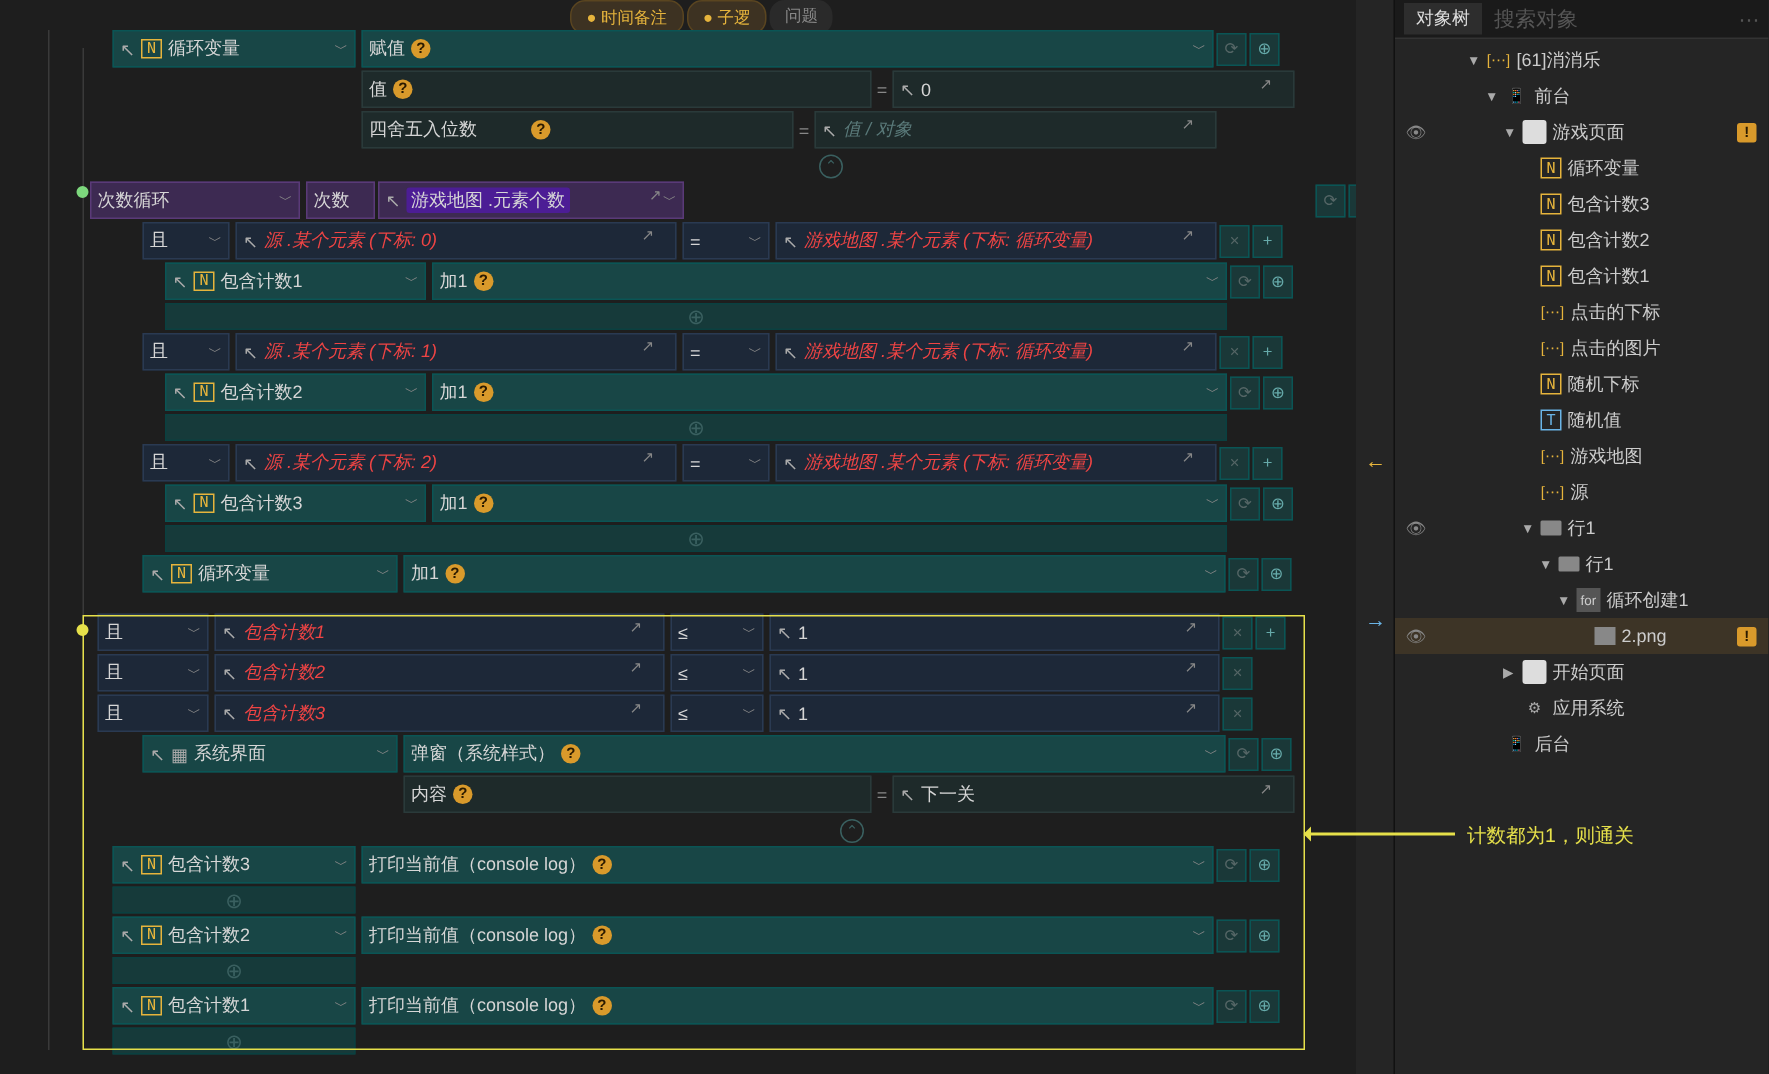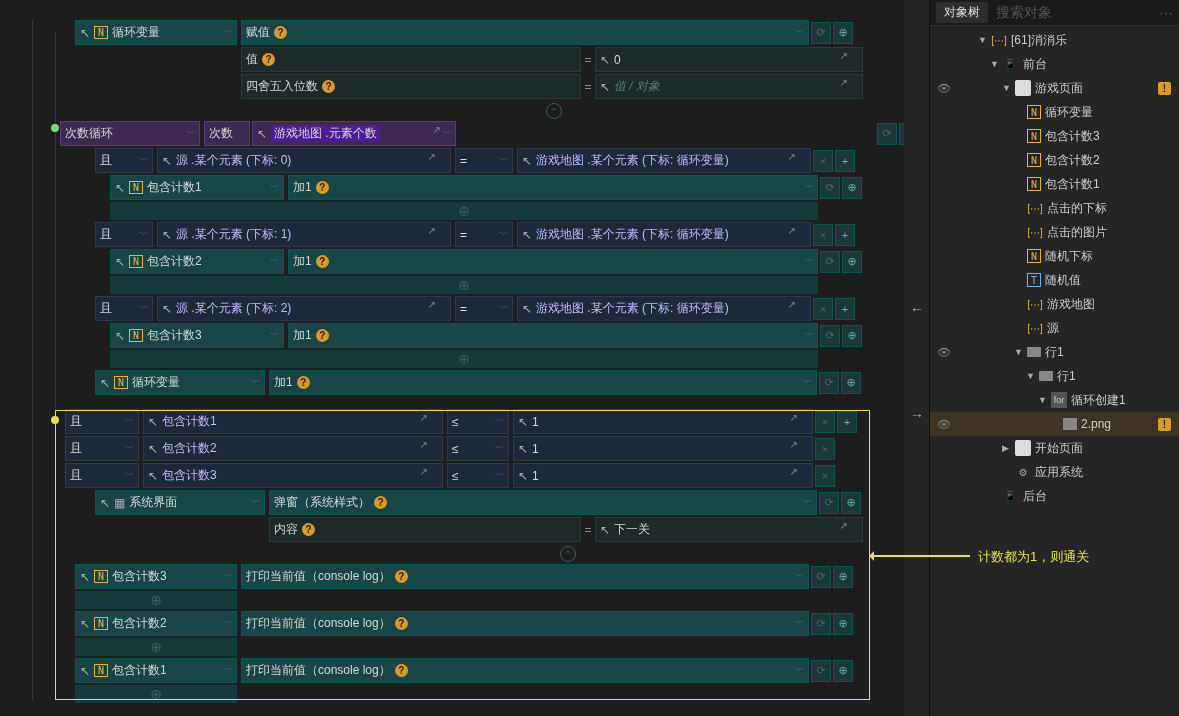--- a/index.html
+++ b/index.html
@@ -22,21 +22,21 @@
 .cursor { width:12px; color:#aaa; margin-right:2px; }
 .nbox { color:#e6b43c; border:1px solid #e6b43c; padding:0 3px; font-size:10px; margin-right:4px; font-family:monospace; }
 .drop { margin-left:auto; color:#888; font-size:9px; }
 .qmark { background:#d99a2b; color:#2a1a00; border-radius:50%; width:13px; height:13px; display:inline-flex; align-items:center; justify-content:center; font-size:10px; font-weight:bold; margin-left:4px; }
 .eq { width:14px; text-align:center; color:#888; }
 .ibtn { width:20px; height:22px; background:#1a3838; border:1px solid #0a5555; display:inline-flex; align-items:center; justify-content:center; color:#566; margin-left:2px; font-size:11px; }
 .ibtn.plus { color:#6aa; }
 .addrow { height:18px; background:#163a3a; display:flex; align-items:center; justify-content:center; color:#3a6060; font-size:14px; border:1px solid #0a4040; margin-bottom:2px; }
 .arrow { position:absolute; top:2px; right:14px; font-size:10px; color:#888; }
 .token { background:#4c1d95; padding:0 3px; border-radius:2px; }
-.ora { color:#c4b5fd; }
+.ora { color:#ef4444;font-style:italic; }
 .collapse { width:16px; height:16px; border-radius:50%; border:1px solid #3a6060; color:#3a6060; display:inline-flex; align-items:center; justify-content:center; font-size:10px; margin:2px auto; }
 
 
 .tree { position:absolute; border-left:1px solid #3a3a3a; }
 .node { position:absolute; width:8px; height:8px; border-radius:50%; background:#1e1e1e; border:2px solid #666; }
 .node.g { border-color:#7dd87d; background:#7dd87d; }
 .node.y { border-color:#e6e04a; background:#e6e04a; }
 
 
 .hl { position:absolute; border:1px solid #e6e04a; pointer-events:none; }
@@ -69,20 +69,25 @@
 .sideicons { position:absolute; left:-26px; top:0; width:26px; background:#252525; height:100%; border-right:1px solid #111; }
 .sicon { width:26px; height:26px; display:flex; align-items:center; justify-content:center; color:#666; font-size:14px; }
 .sicon.y { color:#e6b43c; }
 </style>
 </head>
 <body>
 
 <div class="main">
 <div class="canvas">
 
+<div class="toptabs">
+  <span class="ttab act">● <span>时间备注</span></span>
+  <span class="ttab act">● <span>子逻</span></span>
+  <span class="ttab"><span>问题</span></span>
+</div>
 
 <div style="position:relative; margin-top:20px;">
 
 <div class="tree" style="left:22px; top:0; height:680px;"></div>
 <div class="tree" style="left:45px; top:12px; height:664px;"></div>
 <div class="node g" style="left:41px; top:104px;"></div>
 <div class="node y" style="left:41px; top:396px;"></div>
 
 <div class="row" style="margin-left:65px;">
   <div class="blk" style="width:162px;">
@@ -107,21 +112,21 @@
   </div>
   <span class="eq">=</span>
   <div class="blk dark" style="width:268px;">
     <span class="cursor">↖</span>
     <span>0</span>
     <span class="arrow">↗</span>
   </div>
 </div>
 
 <div class="row" style="margin-left:231px;">
-  <div class="blk dark" style="width:340px;">
+  <div class="blk dark" style="width:288px;gap:32px;">
     <span>四舍五入位数</span>
     <span class="qmark">?</span>
   </div>
   <span class="eq">=</span>
   <div class="blk dark" style="width:268px;">
     <span class="cursor">↖</span>
     <span style="color:#5a7a7a;font-style:italic;">值 / 对象</span>
     <span class="arrow">↗</span>
   </div>
 </div>

